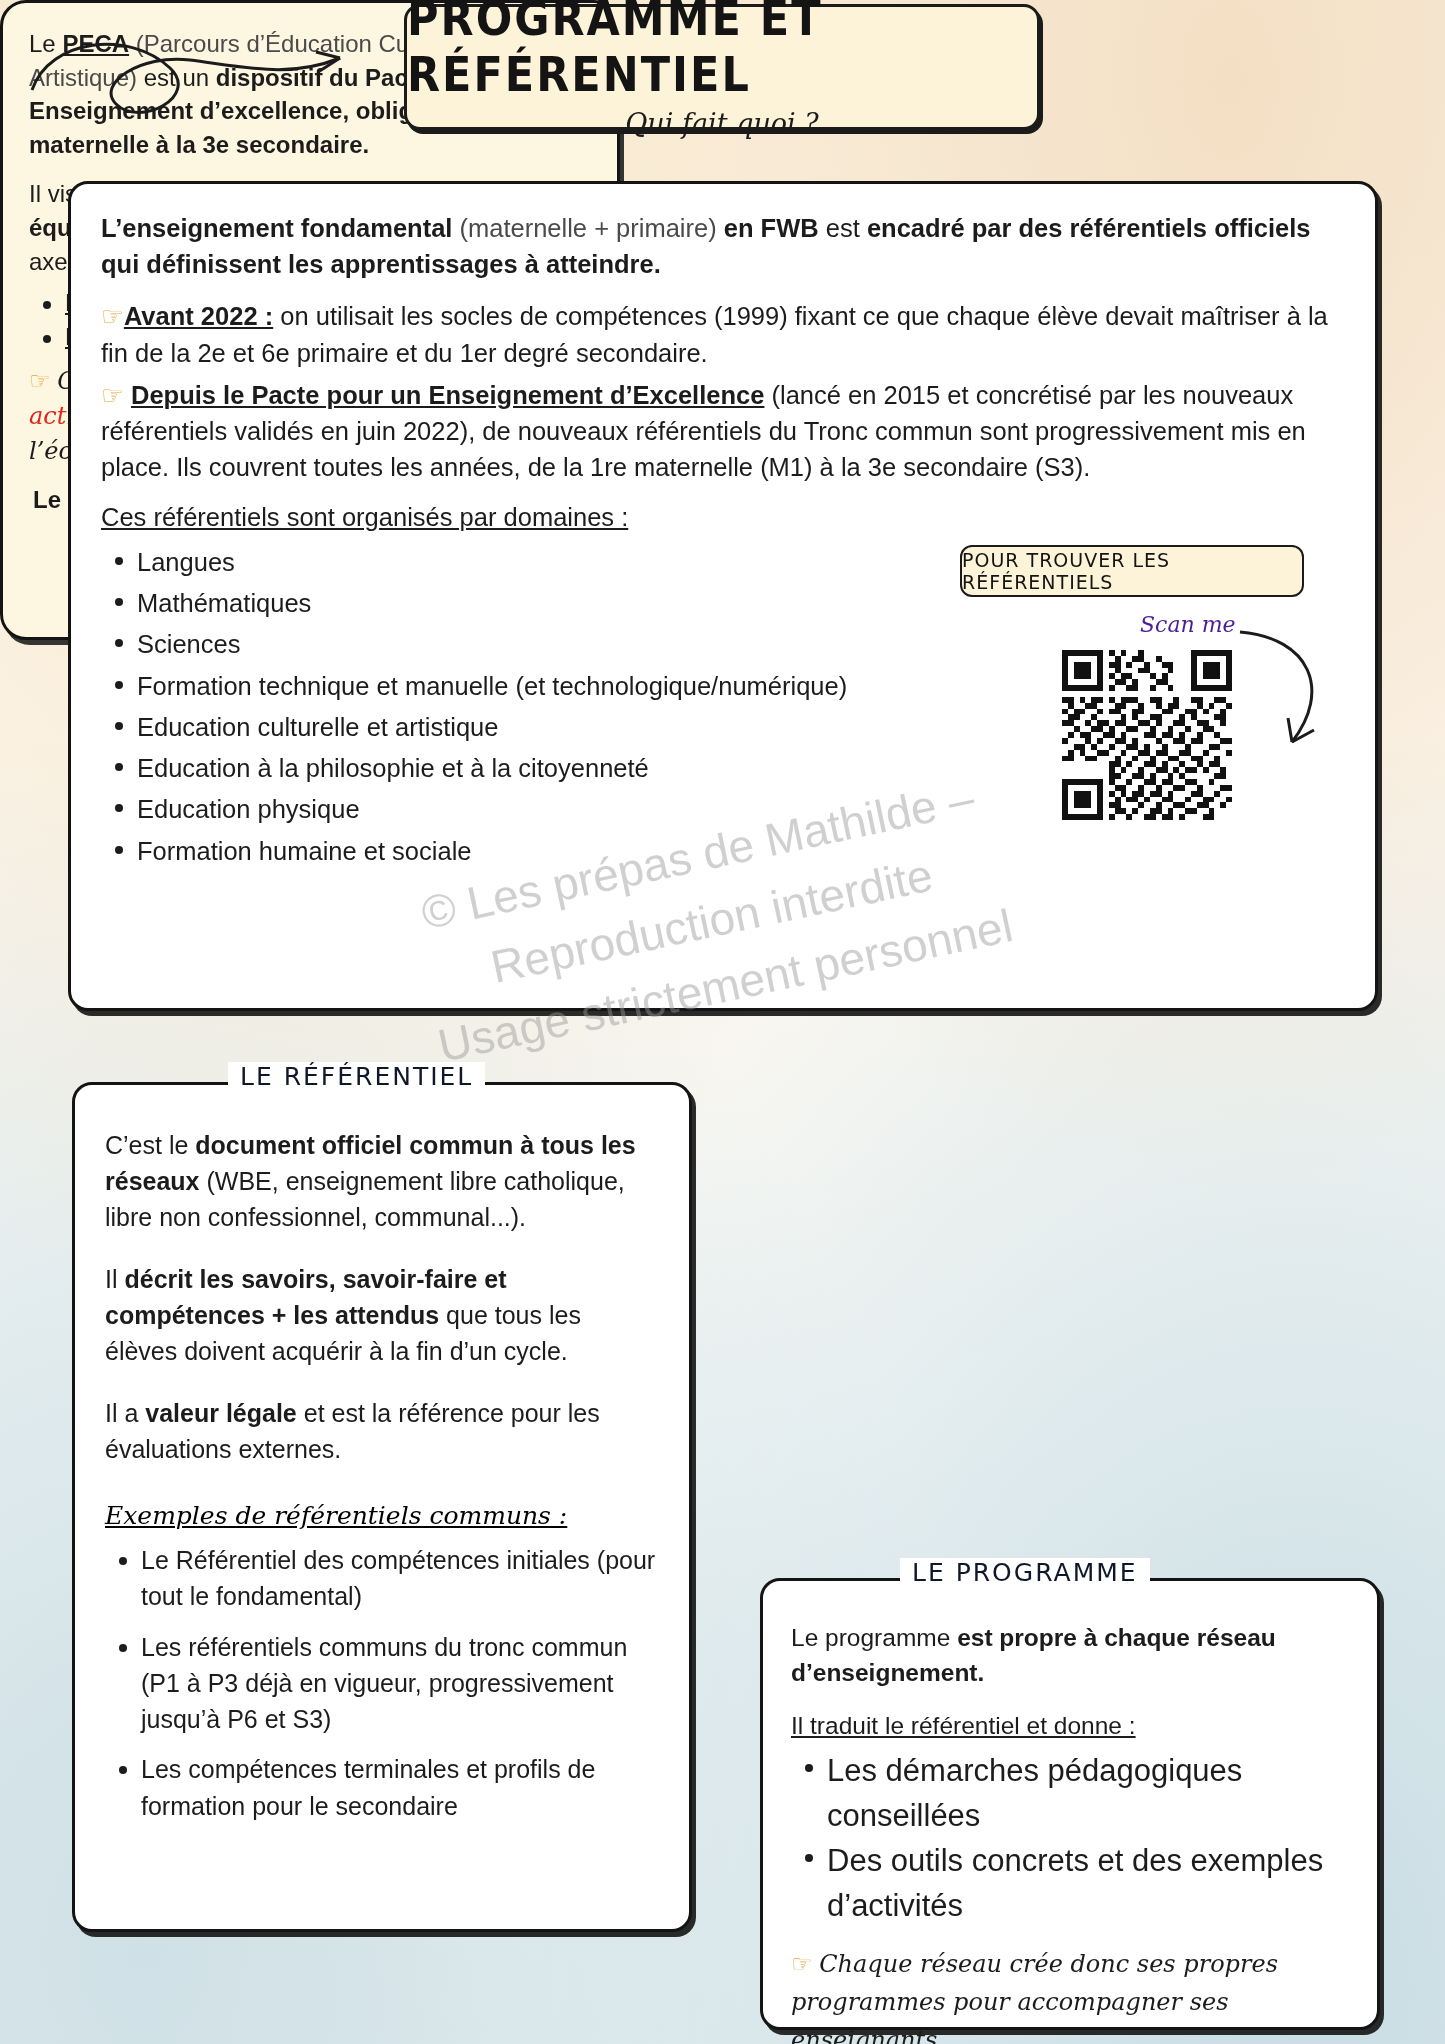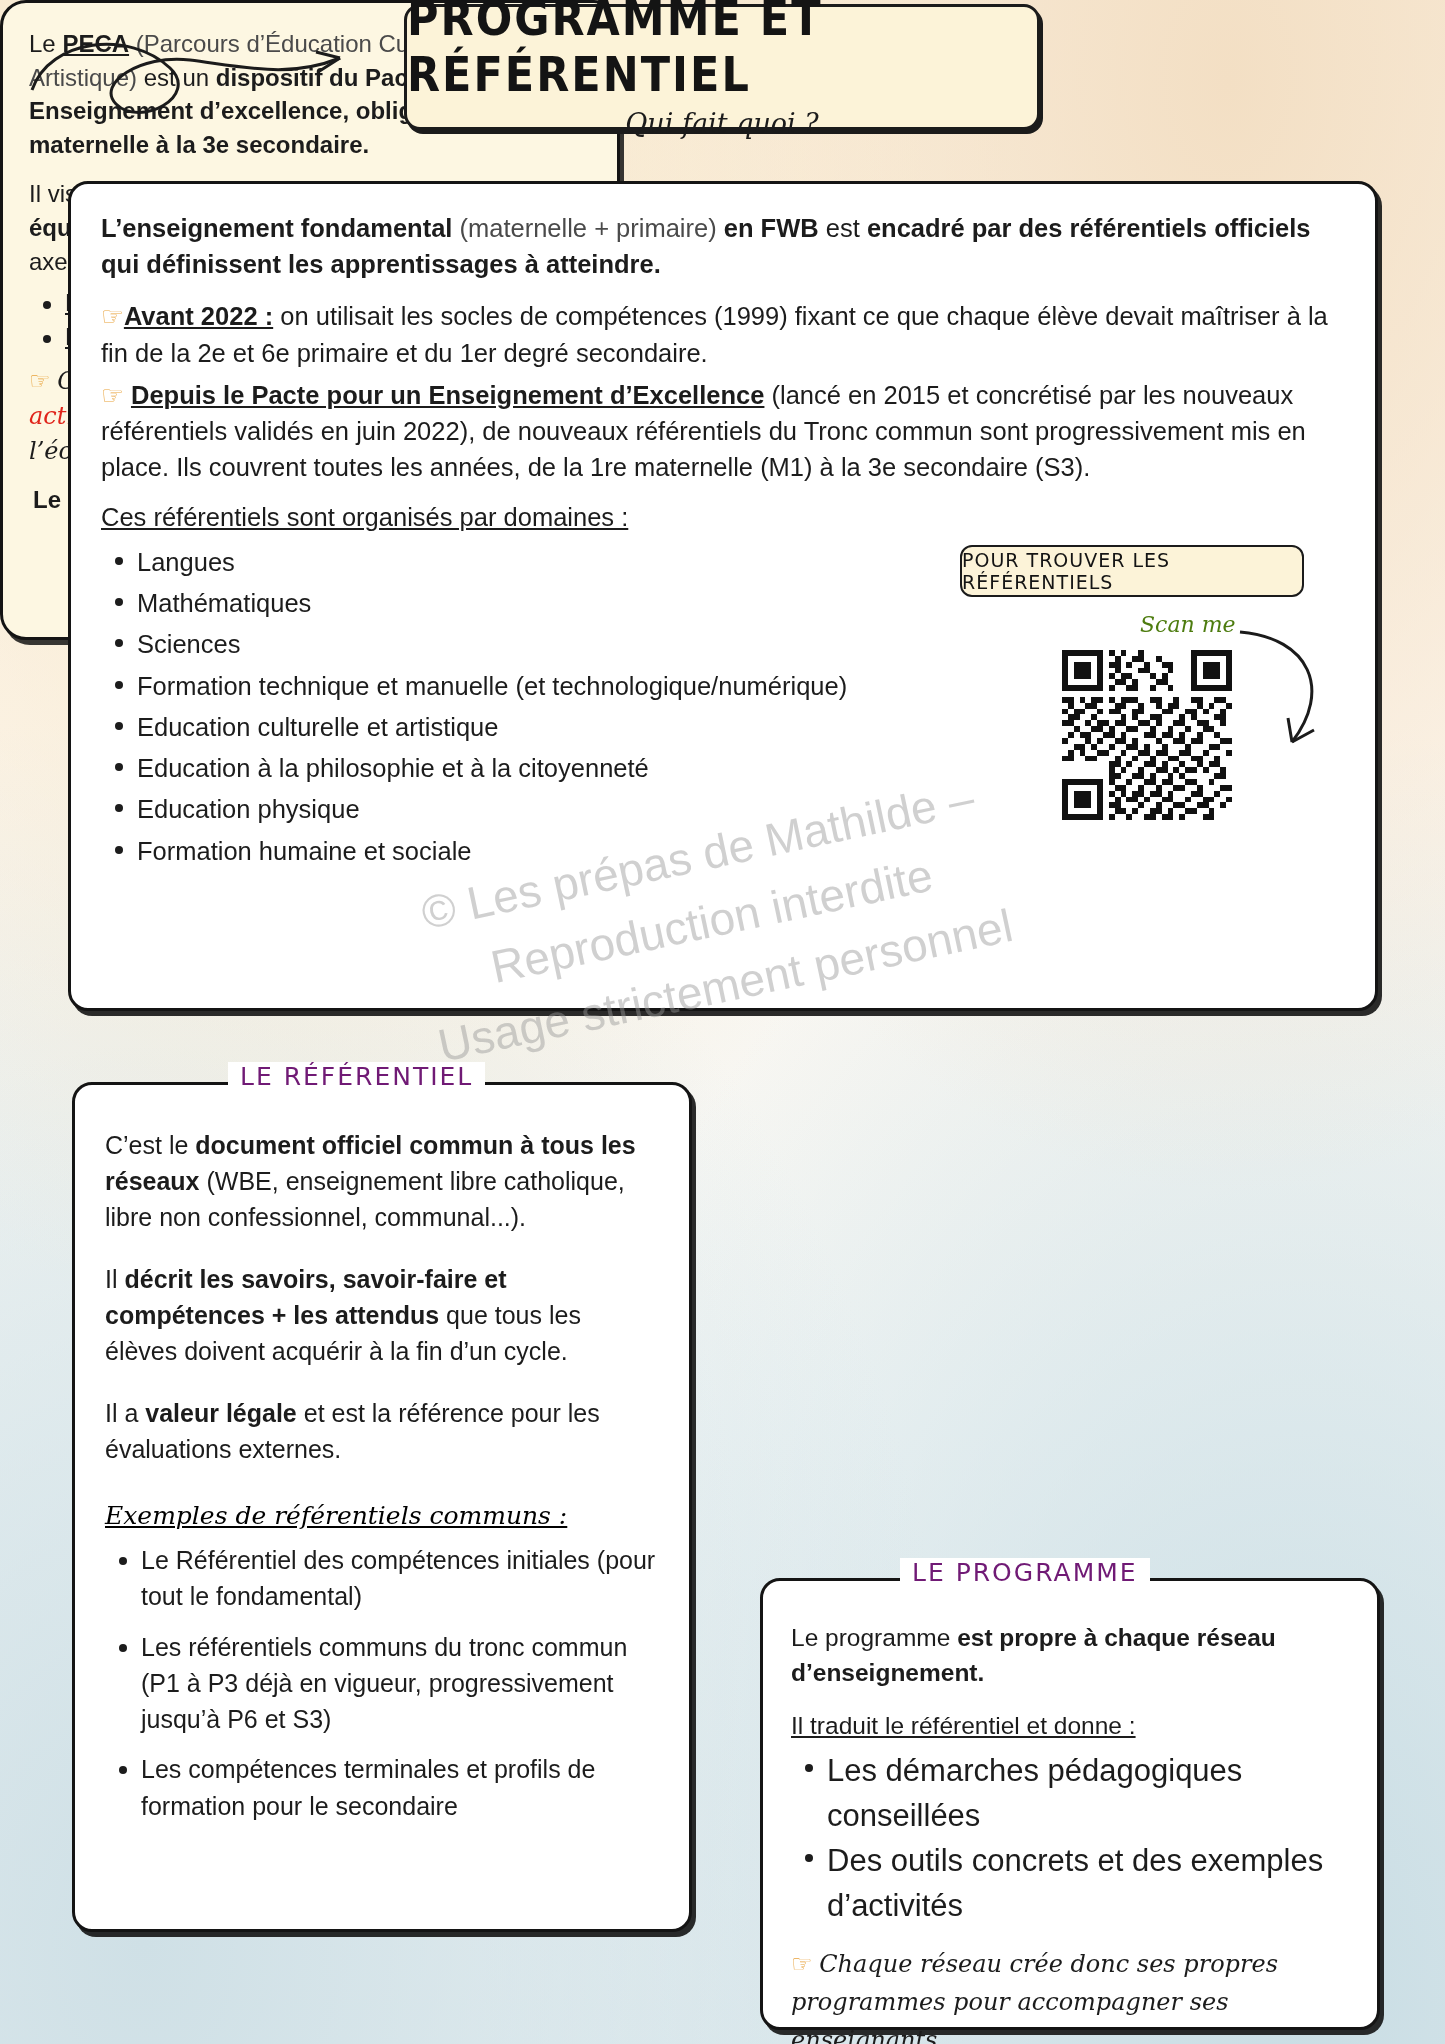--- a/index.html
+++ b/index.html
@@ -52,21 +52,21 @@
   
   .card{
     position:absolute; background:#fff;
     border:3px solid #141414; border-radius:20px;
     box-shadow:4px 5px 0 rgba(20,20,20,.9);
     z-index:25;
   }
   .card-label{
     position:absolute; background:#fff; padding:0 12px;
     font-family:"DejaVu Sans", sans-serif;
-    font-size:25px; letter-spacing:2px; color:#701a75; z-index:30;
+    font-size:25px; letter-spacing:2px; color:#0f172a; z-index:30;
   }
 
   
   #top-card{ left:68px; top:181px; width:1310px; height:830px; padding:26px 30px 0 30px; box-sizing:border-box; }
   #top-card p, #top-card ul{ margin:0; }
   .txt{ font-size:25.5px; line-height:1.42; color:#1c1c1c; }
   .b{ font-weight:700; }
   .u{ text-decoration:underline; }
   .grey{ color:#4a4a4a; }
   .para{ margin-bottom:16px !important; }
@@ -81,21 +81,21 @@
   
   .qr-label{
     position:absolute; left:960px; top:545px; width:340px; height:48px;
     background:#fcf3d8; border:2px solid #1b1b1b; border-radius:12px;
     display:flex; align-items:center; justify-content:center;
     font-family:"DejaVu Sans", sans-serif; font-size:19px; letter-spacing:1px;
     color:#141414; z-index:32;
   }
   .scanme{
     position:absolute; left:1140px; top:612px; z-index:32;
-    font-family:"DejaVu Serif", serif; font-style:italic; font-size:22px; color:#4d7c0f;
+    font-family:"DejaVu Serif", serif; font-style:italic; font-size:22px; color:#4c1d95;
   }
   .qr{ position:absolute; left:1062px; top:650px; width:170px; height:170px; z-index:32; }
 
   
   #ref-card{ left:72px; top:1082px; width:620px; height:850px; padding:28px 30px 0 30px; box-sizing:border-box;}
   #ref-label{ left:228px; top:1062px; }
   #ref-card .txt{ font-size:25px; line-height:1.44; }
   #ref-card ul.dots li{ font-size:25px; line-height:1.45; margin-bottom:14px;}
   .hand-u{ font-family:"DejaVu Serif", serif; font-style:italic; text-decoration:underline; font-size:25px;}
 

